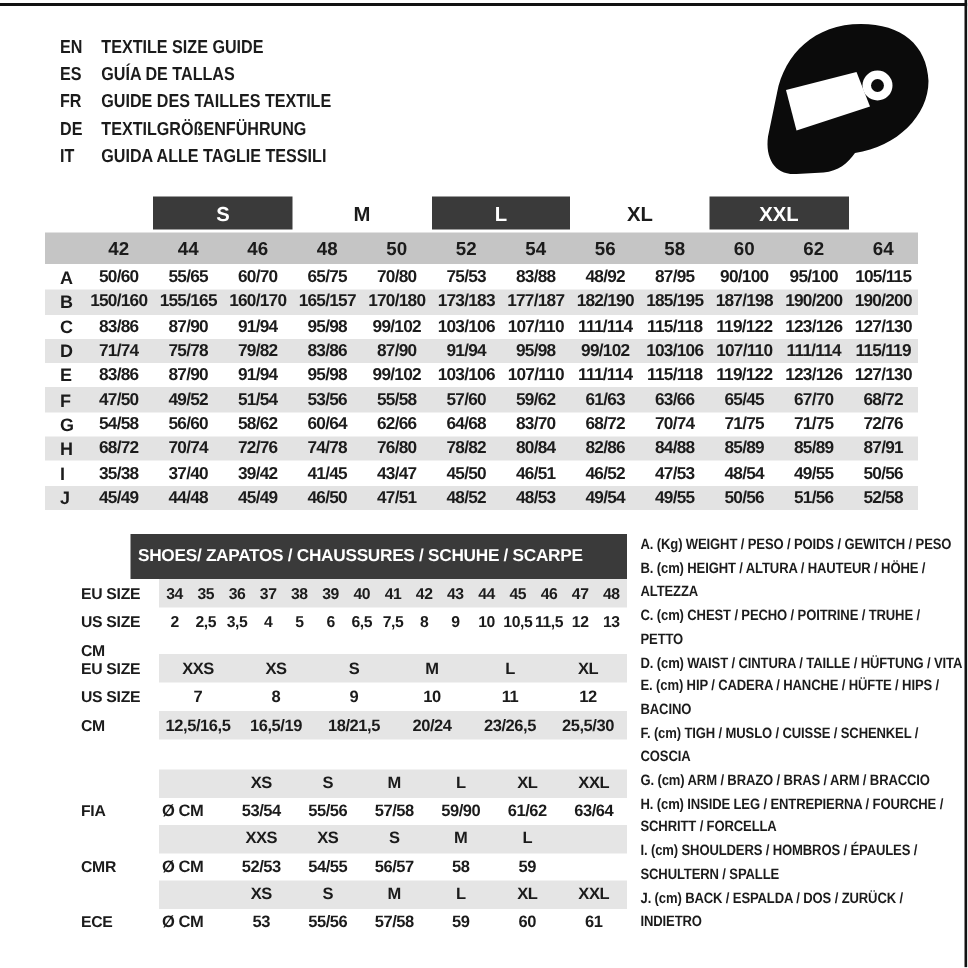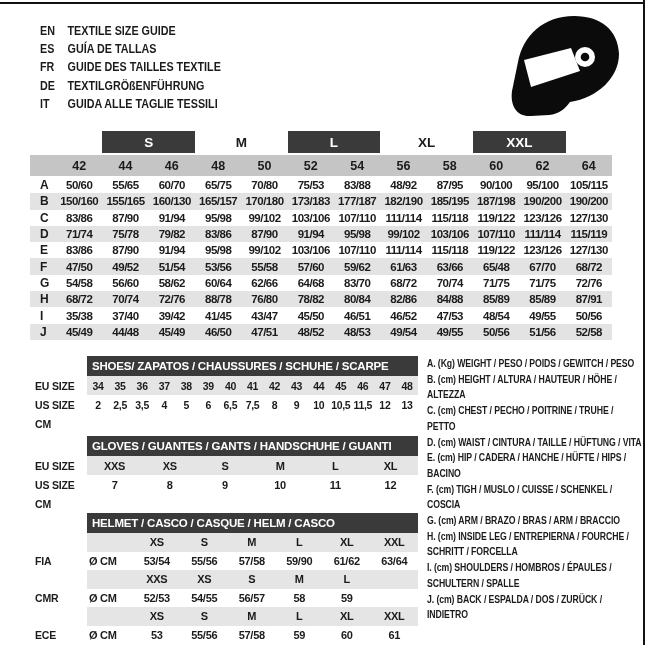--- a/index.html
+++ b/index.html
@@ -27,25 +27,25 @@
   .group-cell { display:flex; align-items:center; justify-content:center; font-size:13.5px; height:22px; }
   .group-cell.dark { background:#3a3a3a; color:#ffffff; }
   .mt-numbers { background:#c5c5c5; height:21px; margin-bottom:1px; font-size:12.5px; }
   .mt-row { height:16.3px; font-size:11.5px; letter-spacing:-0.5px; }
   .mt-row.alt { background:#e3e3e3; }
   .mt-letter { display:flex; align-items:center; padding-left:10px; font-size:12px; letter-spacing:0; }
   .cell { display:flex; align-items:center; justify-content:center; }
 
   
   .st { position:absolute; left:35px; width:383px; }
-  .st-title { margin-left:52px; height:20px; background:#3a3a3a; color:#fff; font-size:11.5px;
+  .st-title { margin-left:52px; height:30px; background:#3a3a3a; color:#fff; font-size:11.5px;
               display:flex; align-items:center; padding-left:5px; letter-spacing:-0.2px; }
   .st-row { display:flex; height:19px; }
   .helmet-t .st-row { height:18.5px; }
-  .st-label { width:52px; font-size:10.5px; display:flex; align-items:center; letter-spacing:-0.2px; }
+  .st-label { width:52px; font-size:10.5px; display:flex; align-items:center; letter-spacing:-0.2px;margin-left:19px; }
   .st-data { flex:1; display:grid; align-items:center; font-size:11px; letter-spacing:-0.3px; }
   .st-data.band { background:#e5e5e5; }
   .shoes-t .st-data { grid-template-columns:repeat(15,1fr); font-size:10.5px; }
   .gloves-t .st-data { grid-template-columns:repeat(6,1fr); }
   .helmet-t .st-data { grid-template-columns:46px repeat(6,1fr); }
   .unit-cell { justify-content:flex-start; padding-left:2px; }
 
   
   .legend { position:absolute; left:427px; top:356px; width:248px; font-size:10px; line-height:15.7px;
             transform:scaleX(0.87); transform-origin:left top; letter-spacing:-0.1px; }
@@ -125,21 +125,21 @@
           <div class="cell">48/92</div>
           <div class="cell">87/95</div>
           <div class="cell">90/100</div>
           <div class="cell">95/100</div>
           <div class="cell">105/115</div>
         </div>
         <div class="mt-grid mt-row alt">
           <div class="mt-letter">B</div>
           <div class="cell">150/160</div>
           <div class="cell">155/165</div>
-          <div class="cell">160/130</div>
+          <div class="cell">160/170</div>
           <div class="cell">165/157</div>
           <div class="cell">170/180</div>
           <div class="cell">173/183</div>
           <div class="cell">177/187</div>
           <div class="cell">182/190</div>
           <div class="cell">185/195</div>
           <div class="cell">187/198</div>
           <div class="cell">190/200</div>
           <div class="cell">190/200</div>
         </div>
@@ -192,21 +192,21 @@
           <div class="mt-letter">F</div>
           <div class="cell">47/50</div>
           <div class="cell">49/52</div>
           <div class="cell">51/54</div>
           <div class="cell">53/56</div>
           <div class="cell">55/58</div>
           <div class="cell">57/60</div>
           <div class="cell">59/62</div>
           <div class="cell">61/63</div>
           <div class="cell">63/66</div>
-          <div class="cell">65/48</div>
+          <div class="cell">65/45</div>
           <div class="cell">67/70</div>
           <div class="cell">68/72</div>
         </div>
         <div class="mt-grid mt-row">
           <div class="mt-letter">G</div>
           <div class="cell">54/58</div>
           <div class="cell">56/60</div>
           <div class="cell">58/62</div>
           <div class="cell">60/64</div>
           <div class="cell">62/66</div>
@@ -216,21 +216,21 @@
           <div class="cell">70/74</div>
           <div class="cell">71/75</div>
           <div class="cell">71/75</div>
           <div class="cell">72/76</div>
         </div>
         <div class="mt-grid mt-row alt">
           <div class="mt-letter">H</div>
           <div class="cell">68/72</div>
           <div class="cell">70/74</div>
           <div class="cell">72/76</div>
-          <div class="cell">88/78</div>
+          <div class="cell">74/78</div>
           <div class="cell">76/80</div>
           <div class="cell">78/82</div>
           <div class="cell">80/84</div>
           <div class="cell">82/86</div>
           <div class="cell">84/88</div>
           <div class="cell">85/89</div>
           <div class="cell">85/89</div>
           <div class="cell">87/91</div>
         </div>
         <div class="mt-grid mt-row">
@@ -309,21 +309,20 @@
             <div class="cell">13</div>
           </div>
         </div>
         <div class="st-row">
           <div class="st-label">CM</div>
         </div>
       </div>
   </div>
 
   <div class="st gloves-t" style="top:436px;">
-    <div class="st-title">GLOVES / GUANTES / GANTS / HANDSCHUHE / GUANTI</div>
     <div>
         <div class="st-row">
           <div class="st-label">EU SIZE</div>
           <div class="st-data band">
             <div class="cell">XXS</div>
             <div class="cell">XS</div>
             <div class="cell">S</div>
             <div class="cell">M</div>
             <div class="cell">L</div>
             <div class="cell">XL</div>
@@ -335,26 +334,33 @@
             <div class="cell">7</div>
             <div class="cell">8</div>
             <div class="cell">9</div>
             <div class="cell">10</div>
             <div class="cell">11</div>
             <div class="cell">12</div>
           </div>
         </div>
         <div class="st-row">
           <div class="st-label">CM</div>
+          <div class="st-data band">
+            <div class="cell">12,5/16,5</div>
+            <div class="cell">16,5/19</div>
+            <div class="cell">18/21,5</div>
+            <div class="cell">20/24</div>
+            <div class="cell">23/26,5</div>
+            <div class="cell">25,5/30</div>
+          </div>
         </div>
       </div>
   </div>
 
   <div class="st helmet-t" style="top:513px;">
-    <div class="st-title">HELMET / CASCO / CASQUE / HELM / CASCO</div>
     <div>
         <div class="st-row">
           <div class="st-label"></div>
           <div class="st-data band">
             <div class="cell unit-cell"></div>
             <div class="cell">XS</div>
             <div class="cell">S</div>
             <div class="cell">M</div>
             <div class="cell">L</div>
             <div class="cell">XL</div>

